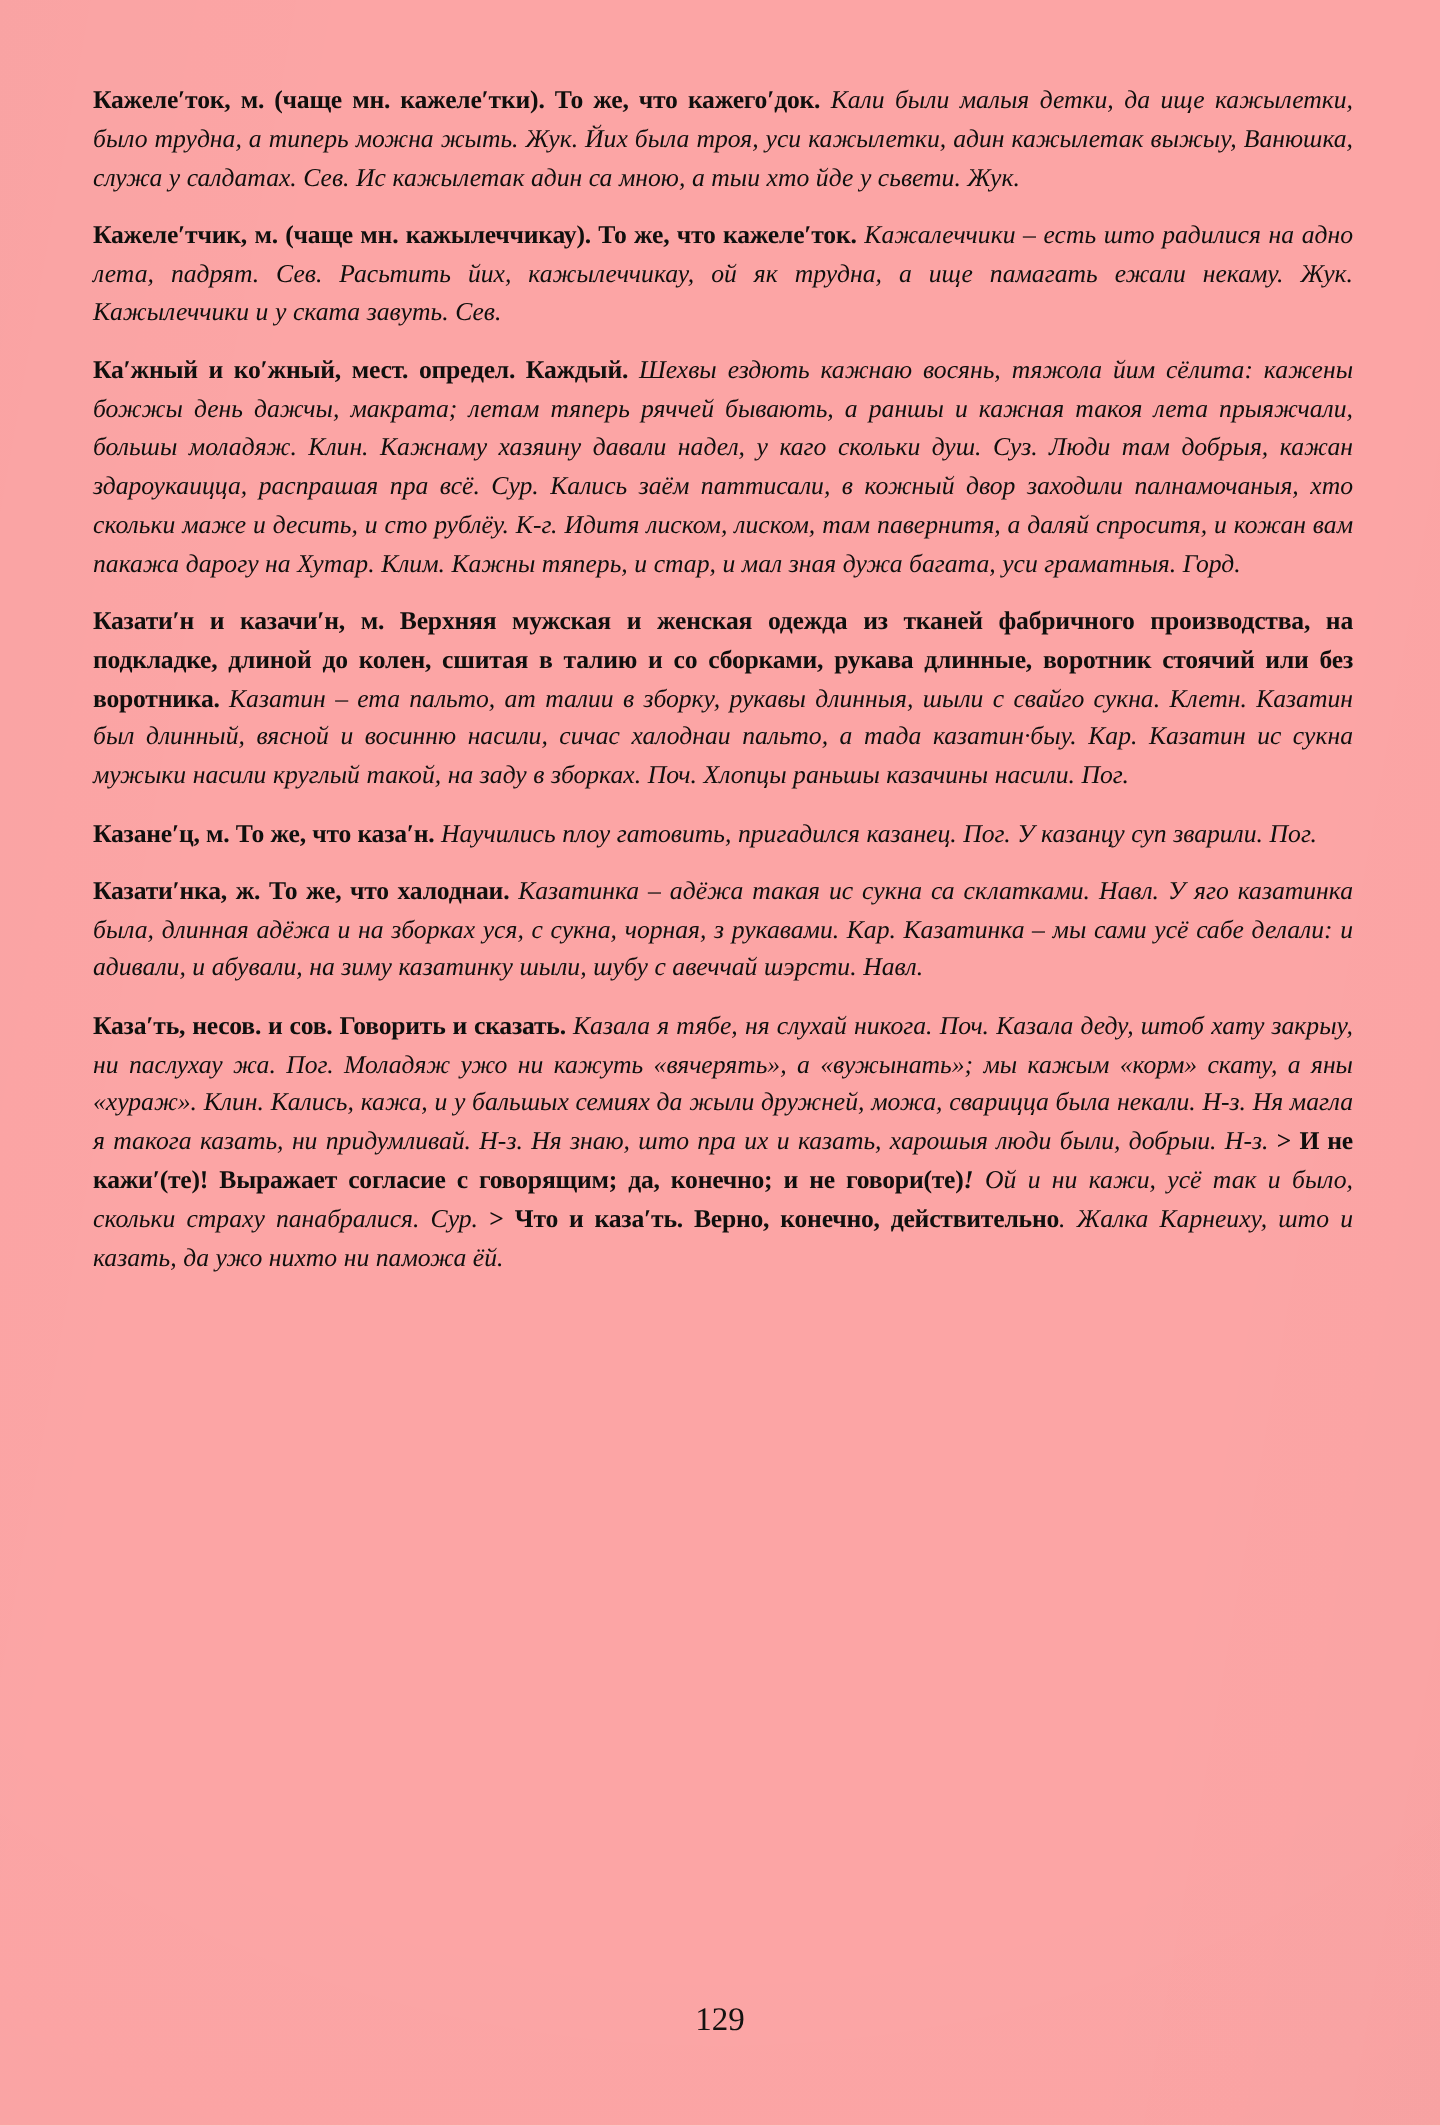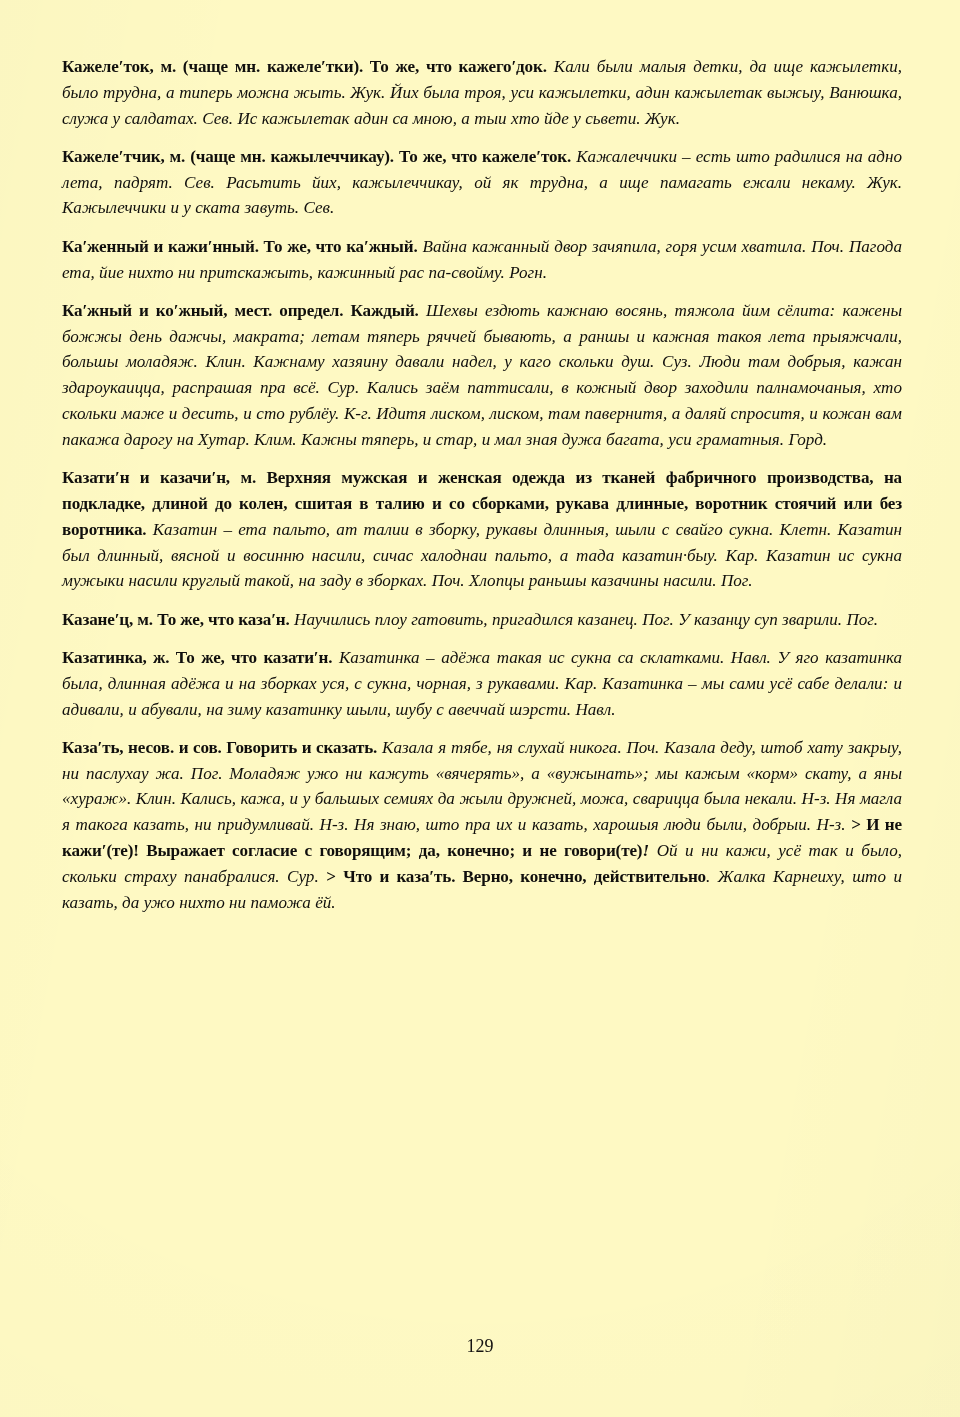--- a/index.html
+++ b/index.html
@@ -14,21 +14,21 @@
     font-family: "Liberation Serif", "DejaVu Serif", serif;
     color: #100f0d;
     overflow: hidden;
   }
 
   .page {
     position: absolute;
     left: 0; top: 0;
     width: 960px;
     height: 1417px;
-    background: #fef9c3;
+    background: #fca5a5;
   }
 
   
   .paper-tint {
     position: absolute;
     inset: 0;
     background:
       radial-gradient(ellipse 120% 80% at 50% 40%, rgba(255,255,255,0) 60%, rgba(0,0,0,0.012) 100%),
       linear-gradient(100deg, rgba(0,0,0,0.010) 0%, rgba(0,0,0,0) 22%, rgba(0,0,0,0) 78%, rgba(0,0,0,0.012) 100%);
     pointer-events: none;
@@ -65,21 +65,21 @@
     font-style: italic;
     font-weight: bold;
   }
 
   .page-number {
     position: absolute;
     left: 0;
     top: 1336px;
     width: 960px;
     text-align: center;
-    font-size: 18px;
+    font-size: 22px;
     line-height: 20px;
     font-family: "Liberation Serif", "DejaVu Serif", serif;
     color: #141210;
   }
 </style>
 </head>
 <body>
 
 <div class="page">
   <div class="paper-tint"></div>
@@ -89,44 +89,40 @@
     <p class="entry">
       <span class="hw">Кажелеʹток, м. (чаще мн. кажелеʹтки). То же, что кажегоʹдок.</span>
       <span class="ex">Кали были малыя детки, да ище кажылетки, было трудна, а типерь можна жыть. Жук. Йих была троя, уси кажылетки, адин кажылетак выжыу, Ванюшка, служа у салдатах. Сев. Ис кажылетак адин са мною, а тыи хто йде у сьвети. Жук.</span>
     </p>
 
     <p class="entry">
       <span class="hw">Кажелеʹтчик, м. (чаще мн. кажылеччикау). То же, что кажелеʹток.</span>
       <span class="ex">Кажалеччики – есть што радилися на адно лета, падрят. Сев. Расьтить йих, кажылеччикау, ой як трудна, а ище памагать ежали некаму. Жук. Кажылеччики и у ската завуть. Сев.</span>
     </p>
 
-    <p class="entry">
-      <span class="hw">Каʹженный и кажиʹнный. То же, что каʹжный.</span>
-      <span class="ex">Вайна кажанный двор зачяпила, горя усим хватила. Поч. Пагода ета, йие нихто ни притскажыть, кажинный рас па-свойму. Рогн.</span>
-    </p>
 
 
     <p class="entry">
       <span class="hw">Каʹжный и коʹжный, мест. определ. Каждый.</span>
       <span class="ex">Шехвы ездють кажнаю восянь, тяжола йим сёлита: кажены божжы день дажчы, макрата; летам тяперь ряччей бывають, а раншы и кажная такоя лета прыяжчали, большы моладяж. Клин. Кажнаму хазяину давали надел, у каго скольки душ. Суз. Люди там добрыя, кажан здароукаицца, распрашая пра всё. Сур.  Кались заём паттисали, в кожный двор заходили палнамочаныя, хто скольки маже и десить, и сто рублёу. К-г.  Идитя лиском, лиском, там павернитя, а даляй спроситя, и кожан вам пакажа дарогу на Хутар. Клим. Кажны тяперь, и стар, и мал зная дужа багата, уси граматныя. Горд.</span>
     </p>
 
 
     <p class="entry">
       <span class="hw">Казатиʹн и казачиʹн, м. Верхняя мужская и женская одежда из тканей фабричного производства, на подкладке, длиной до колен, сшитая в талию и со сборками, рукава длинные, воротник стоячий или без воротника.</span>
       <span class="ex">Казатин – ета пальто, ат талии в зборку, рукавы длинныя, шыли с свайго сукна. Клетн. Казатин был длинный, вясной и восинню насили, сичас халоднаи пальто, а тада казатин·быу. Кар. Казатин ис сукна мужыки насили круглый такой, на заду в зборках. Поч. Хлопцы раньшы казачины насили. Пог.</span>
     </p>
 
     <p class="entry">
       <span class="hw">Казанеʹц, м. То же, что казаʹн.</span>
       <span class="ex">Научились плоу гатовить, пригадился казанец. Пог. У казанцу суп зварили. Пог.</span>
     </p>
 
     <p class="entry">
-      <span class="hw">Казатинка, ж. То же, что казатиʹн.</span>
+      <span class="hw">Казатиʹнка, ж. То же, что халоднаи.</span>
       <span class="ex">Казатинка – адёжа такая ис сукна са склатками. Навл. У яго казатинка была, длинная адёжа и на зборках уся, с сукна, чорная, з рукавами. Кар. Казатинка – мы сами усё сабе делали: и адивали, и абували, на зиму казатинку шыли, шубу с авеччай шэрсти. Навл.</span>
     </p>
 
     <p class="entry">
       <span class="hw">Казаʹть, несов. и сов. Говорить и сказать.</span>
       <span class="ex">Казала я тябе, ня слухай никога. Поч. Казала деду, штоб хату закрыу, ни паслухау жа. Пог. Моладяж ужо ни кажуть «вячерять», а «вужынать»; мы кажым «корм» скату, а яны «хураж». Клин. Кались, кажа, и у бальшых семиях да жыли дружней, можа, сварицца была некали. Н-з. Ня магла я такога казать, ни придумливай. Н-з. Ня знаю, што пра их и казать, харошыя люди были, добрыи. Н-з. </span><span class="hw">&gt;</span>
       <span class="hw">И не кажиʹ(те)!  Выражает согласие с говорящим; да, конечно; и не говори(те)</span><span class="ex-b">!</span><span class="ex"> Ой и ни кажи, усё так и было, скольки страху панабралися. Сур.  </span><span class="hw">&gt;</span>
       <span class="hw">Что и казаʹть. Верно, конечно, действительно</span><span class="ex">.</span><span class="ex"> Жалка Карнеиху, што и казать, да ужо нихто ни паможа ёй.</span>
     </p>
 

